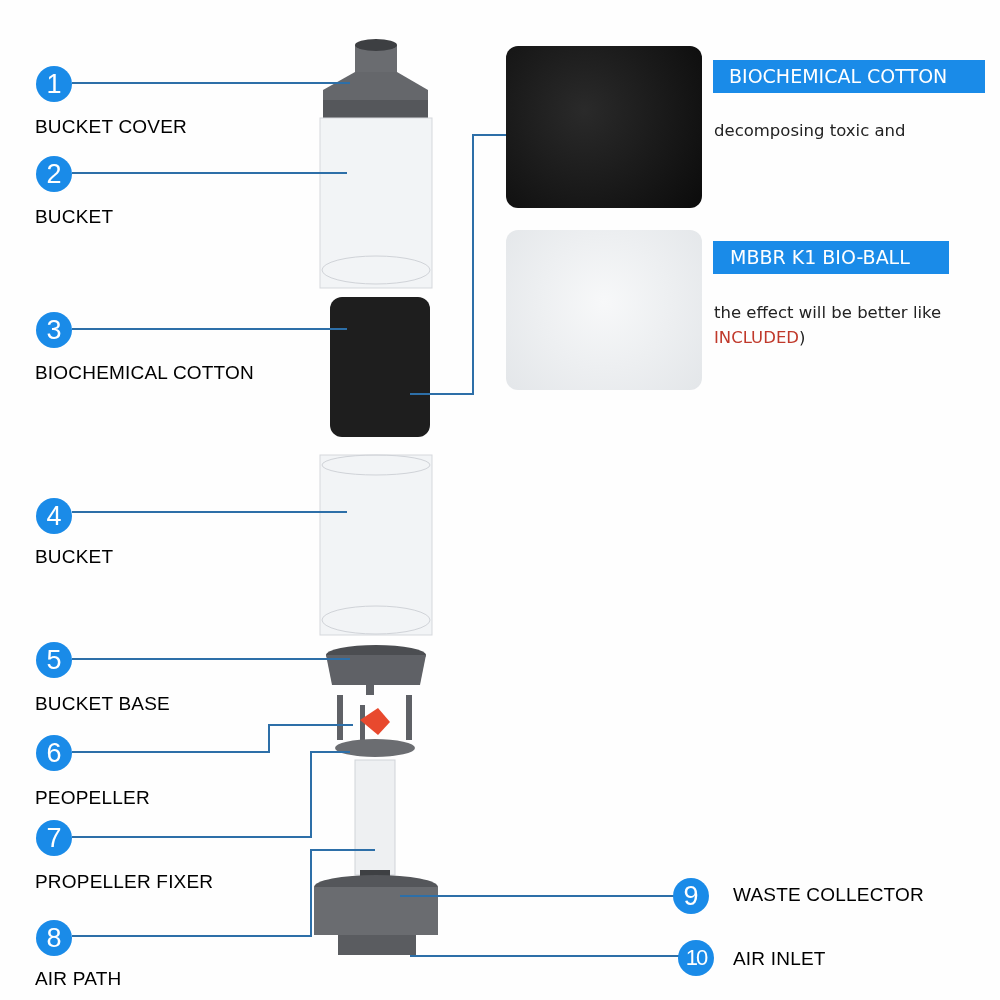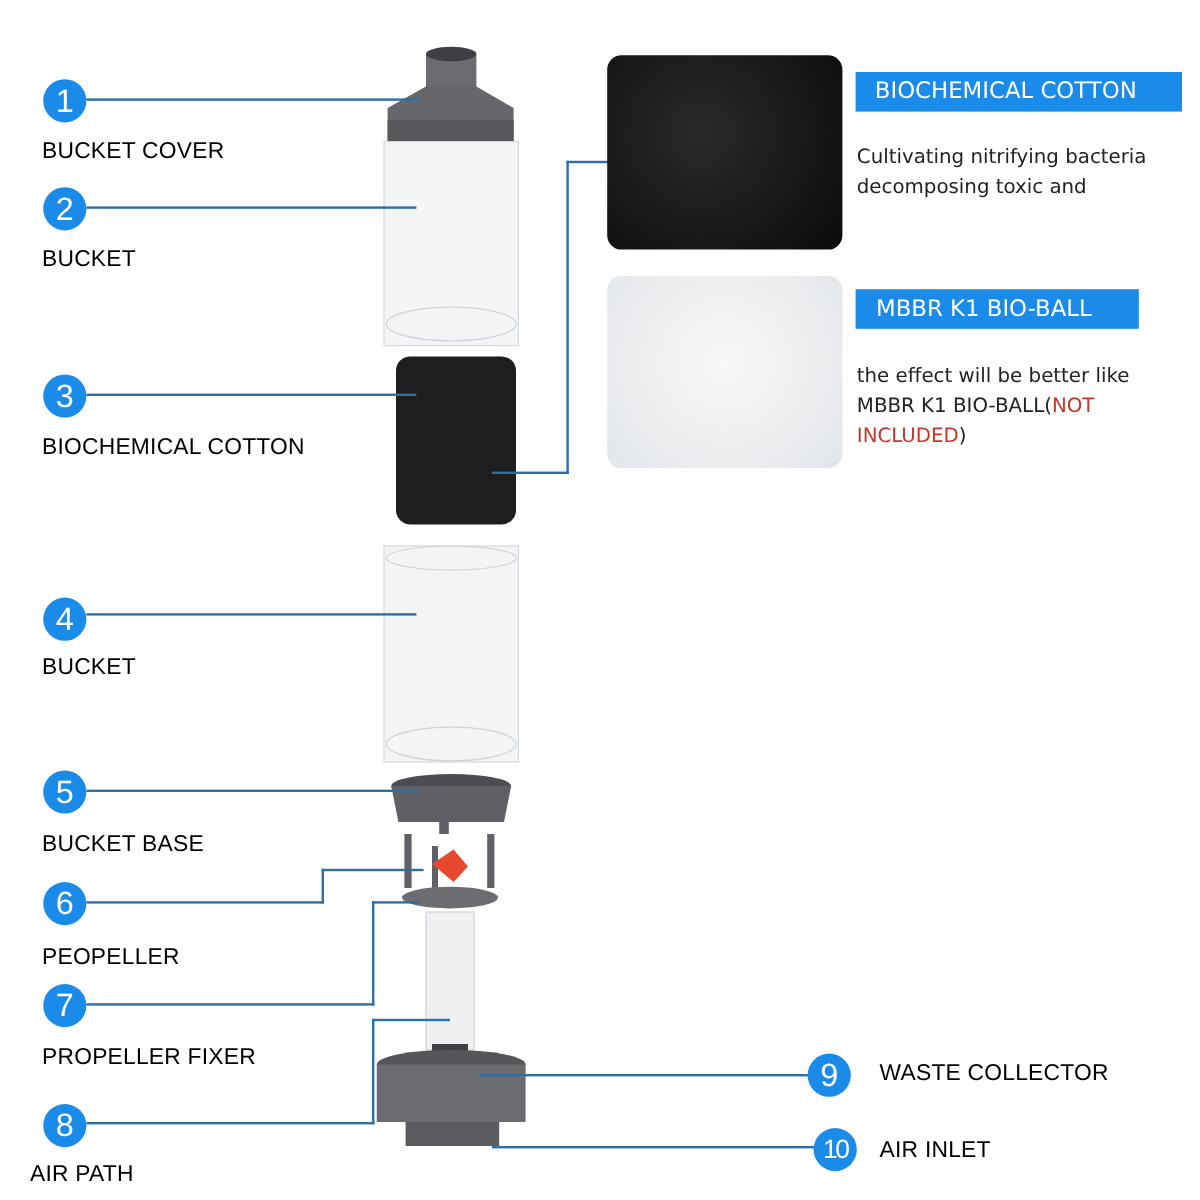--- a/index.html
+++ b/index.html
@@ -95,40 +95,38 @@
 <div class="badge" style="left:36px;top:820px">7</div>
 <div class="line" style="left:72px;top:836px;width:240px;height:2px"></div>
 <div class="line" style="left:310px;top:751px;width:2px;height:87px"></div>
 <div class="line" style="left:310px;top:751px;width:40px;height:2px"></div>
 <div class="label" style="left:35px;top:871px">PROPELLER FIXER</div>
 
 <div class="badge" style="left:36px;top:920px">8</div>
 <div class="line" style="left:72px;top:935px;width:240px;height:2px"></div>
 <div class="line" style="left:310px;top:849px;width:2px;height:88px"></div>
 <div class="line" style="left:310px;top:849px;width:65px;height:2px"></div>
-<div class="label" style="left:25px;top:968px">AIR PATH</div>
+<div class="label" style="left:35px;top:968px">AIR PATH</div>
 
 <div class="line" style="left:400px;top:895px;width:275px;height:2px"></div>
 <div class="badge" style="left:673px;top:878px">9</div>
 <div class="label" style="left:733px;top:884px">WASTE COLLECTOR</div>
 
 <div class="line" style="left:410px;top:955px;width:270px;height:2px"></div>
 <div class="badge" style="left:678px;top:940px;font-size:22px;letter-spacing:-2px">10</div>
 <div class="label" style="left:733px;top:948px">AIR INLET</div>
 
 <div class="line" style="left:410px;top:393px;width:64px;height:2px"></div>
 <div class="line" style="left:472px;top:134px;width:2px;height:261px"></div>
 <div class="line" style="left:472px;top:134px;width:35px;height:2px"></div>
 
 <div class="swatch" style="left:506px;top:46px;width:196px;height:162px;background:radial-gradient(circle at 40% 40%, #2a2a2a, #0b0b0b);"></div>
 <div class="hdr" style="left:713px;top:60px;width:272px">BIOCHEMICAL COTTON</div>
 <div class="desc" style="left:714px;top:118px">
-  <div>Cultivating nitrifying bacteria</div>
   <div>decomposing toxic and</div>
 </div>
 
 <div class="swatch" style="left:506px;top:230px;width:196px;height:160px;background:radial-gradient(circle at 50% 45%, #f7f8f9, #e3e6e9);"></div>
 <div class="hdr" style="left:713px;top:241px;width:236px;padding-left:17px">MBBR K1 BIO-BALL</div>
 <div class="desc" style="left:714px;top:300px">
   <div>the effect will be better like</div>
-  <div><span>MBBR K1 BIO-BALL(</span><span class="red">NOT</span></div>
   <div><span class="red"> INCLUDED</span><span>)</span></div>
 </div>
 
 </body></html>

